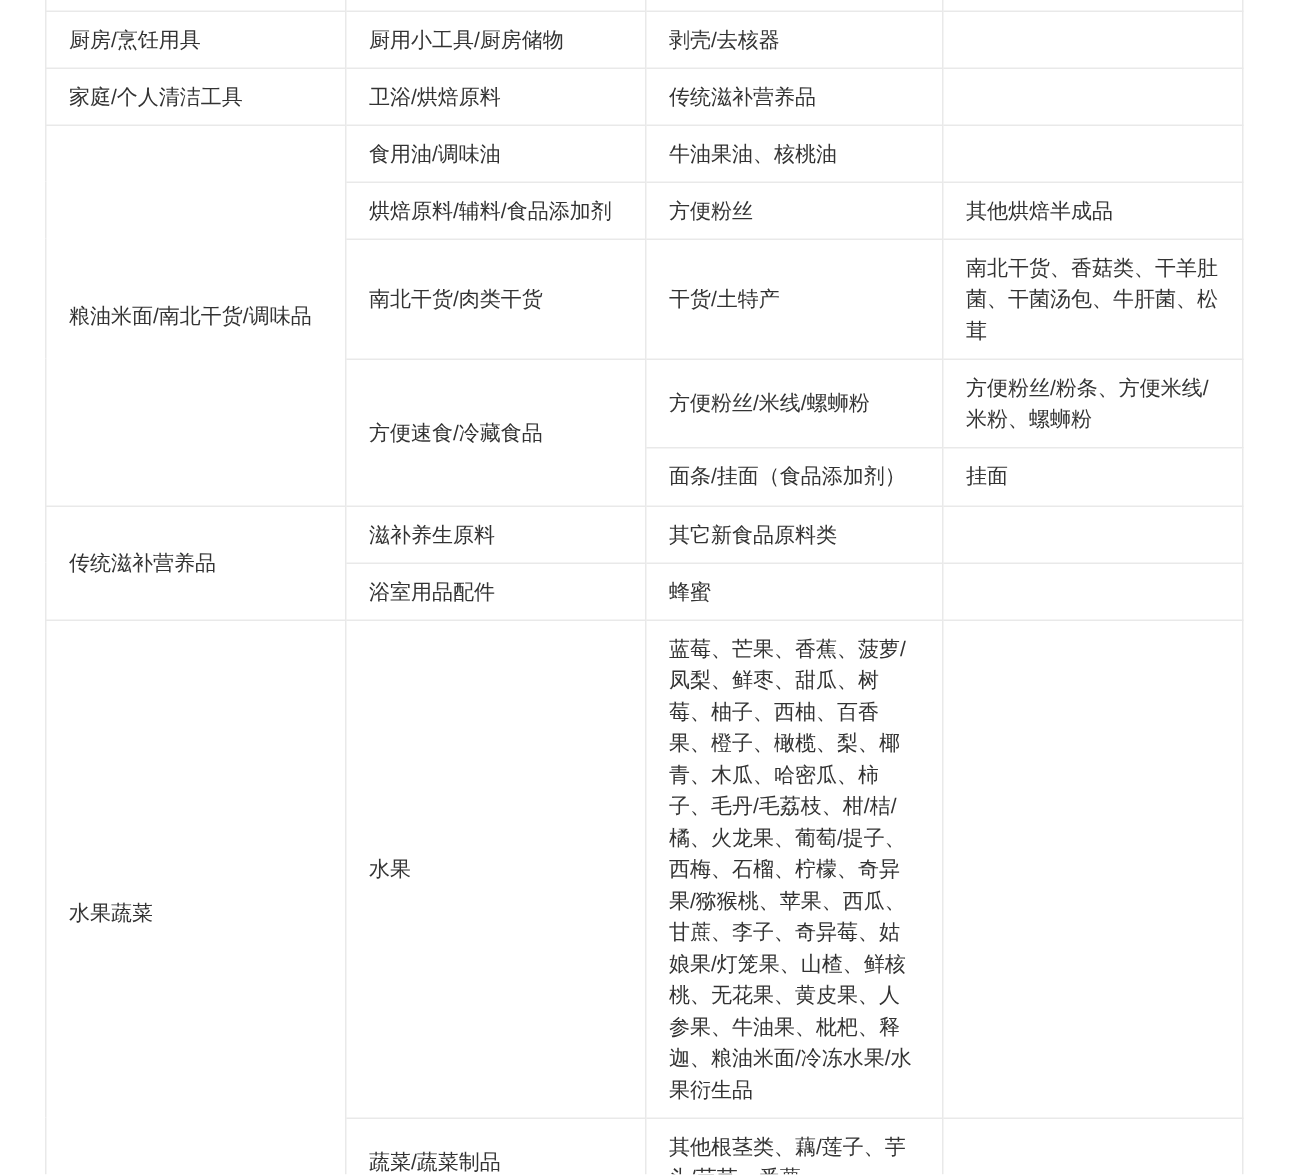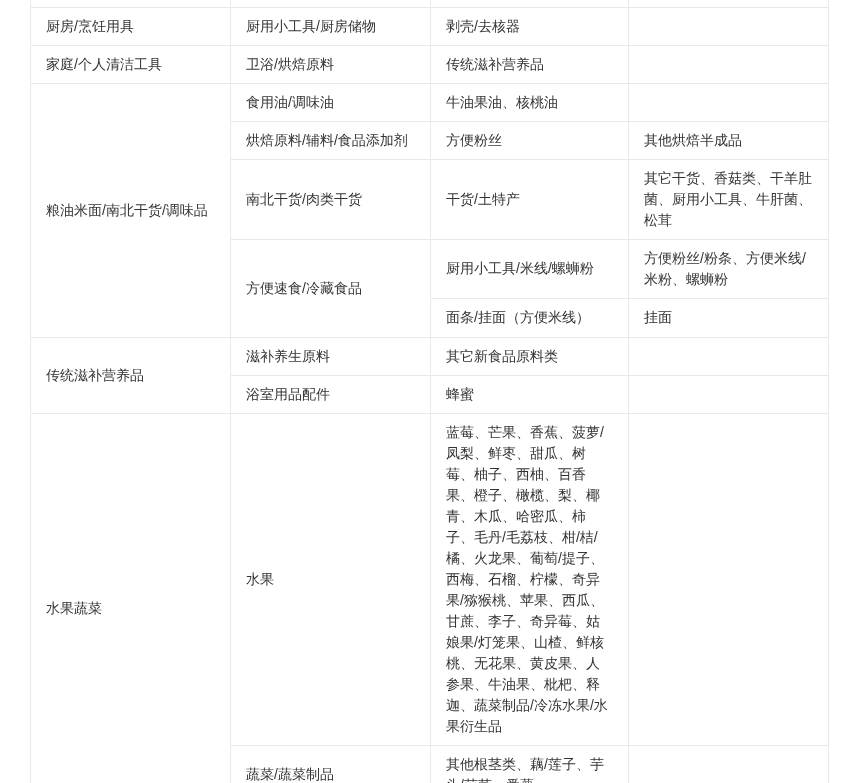--- a/index.html
+++ b/index.html
@@ -91,46 +91,46 @@
           <td></td>
         </tr>
         <tr class="r-single">
           <td>烘焙原料/辅料/食品添加剂</td>
           <td>方便粉丝</td>
           <td>其他烘焙半成品</td>
         </tr>
         <tr class="r-triple">
           <td>南北干货/肉类干货</td>
           <td>干货/土特产</td>
-          <td>其它干货、香菇类、干羊肚菌、厨用小工具、牛肝菌、松茸</td>
+          <td>南北干货、香菇类、干羊肚菌、干菌汤包、牛肝菌、松茸</td>
         </tr>
         <tr class="r-double">
           <td rowspan="2">方便速食/冷藏食品</td>
-          <td>厨用小工具/米线/螺蛳粉</td>
+          <td>方便粉丝/米线/螺蛳粉</td>
           <td>方便粉丝/粉条、方便米线/米粉、螺蛳粉</td>
         </tr>
         <tr class="r-single2">
-          <td>面条/挂面（方便米线）</td>
+          <td>面条/挂面（食品添加剂）</td>
           <td>挂面</td>
         </tr>
         <tr class="r-single">
           <td rowspan="2">传统滋补营养品</td>
           <td>滋补养生原料</td>
           <td>其它新食品原料类</td>
           <td></td>
         </tr>
         <tr class="r-single">
           <td>浴室用品配件</td>
           <td>蜂蜜</td>
           <td></td>
         </tr>
         <tr class="r-fruit">
           <td rowspan="2">水果蔬菜</td>
           <td>水果</td>
-          <td>蓝莓、芒果、香蕉、菠萝/凤梨、鲜枣、甜瓜、树莓、柚子、西柚、百香果、橙子、橄榄、梨、椰青、木瓜、哈密瓜、柿子、毛丹/毛荔枝、柑/桔/橘、火龙果、葡萄/提子、西梅、石榴、柠檬、奇异果/猕猴桃、苹果、西瓜、甘蔗、李子、奇异莓、姑娘果/灯笼果、山楂、鲜核桃、无花果、黄皮果、人参果、牛油果、枇杷、释迦、蔬菜制品/冷冻水果/水果衍生品</td>
+          <td>蓝莓、芒果、香蕉、菠萝/凤梨、鲜枣、甜瓜、树莓、柚子、西柚、百香果、橙子、橄榄、梨、椰青、木瓜、哈密瓜、柿子、毛丹/毛荔枝、柑/桔/橘、火龙果、葡萄/提子、西梅、石榴、柠檬、奇异果/猕猴桃、苹果、西瓜、甘蔗、李子、奇异莓、姑娘果/灯笼果、山楂、鲜核桃、无花果、黄皮果、人参果、牛油果、枇杷、释迦、粮油米面/冷冻水果/水果衍生品</td>
           <td></td>
         </tr>
         <tr class="r-double">
           <td>蔬菜/蔬菜制品</td>
           <td>其他根茎类、藕/莲子、芋头/芋艿、番薯</td>
           <td></td>
         </tr>
       </tbody>
     </table>
   </div>

